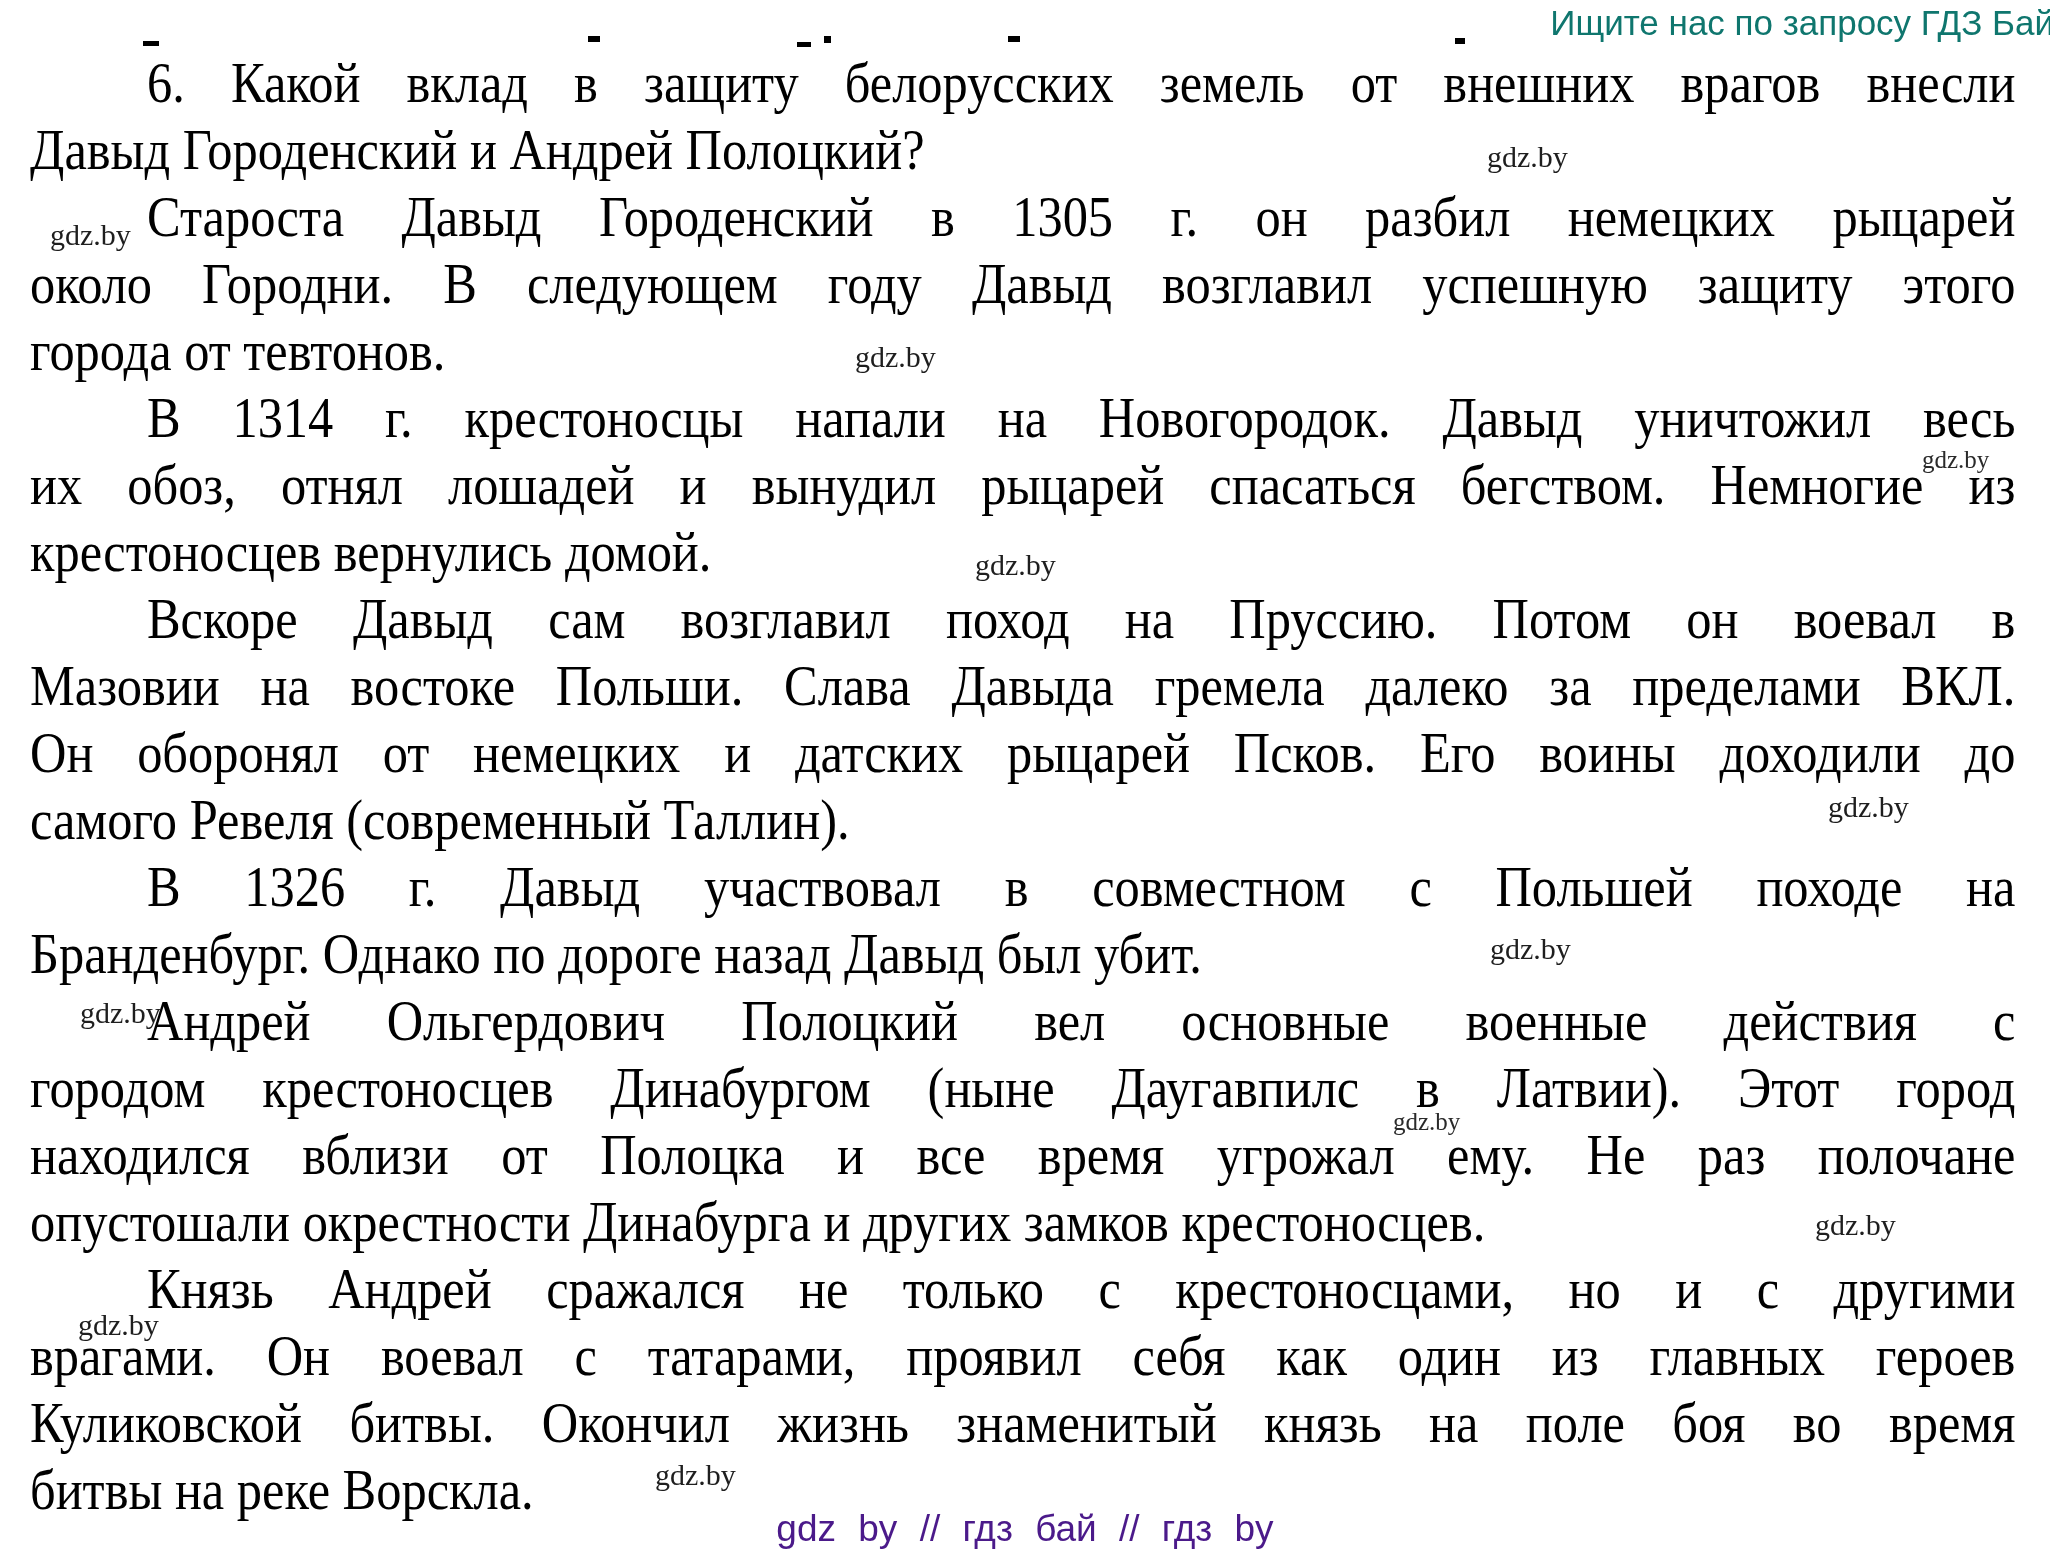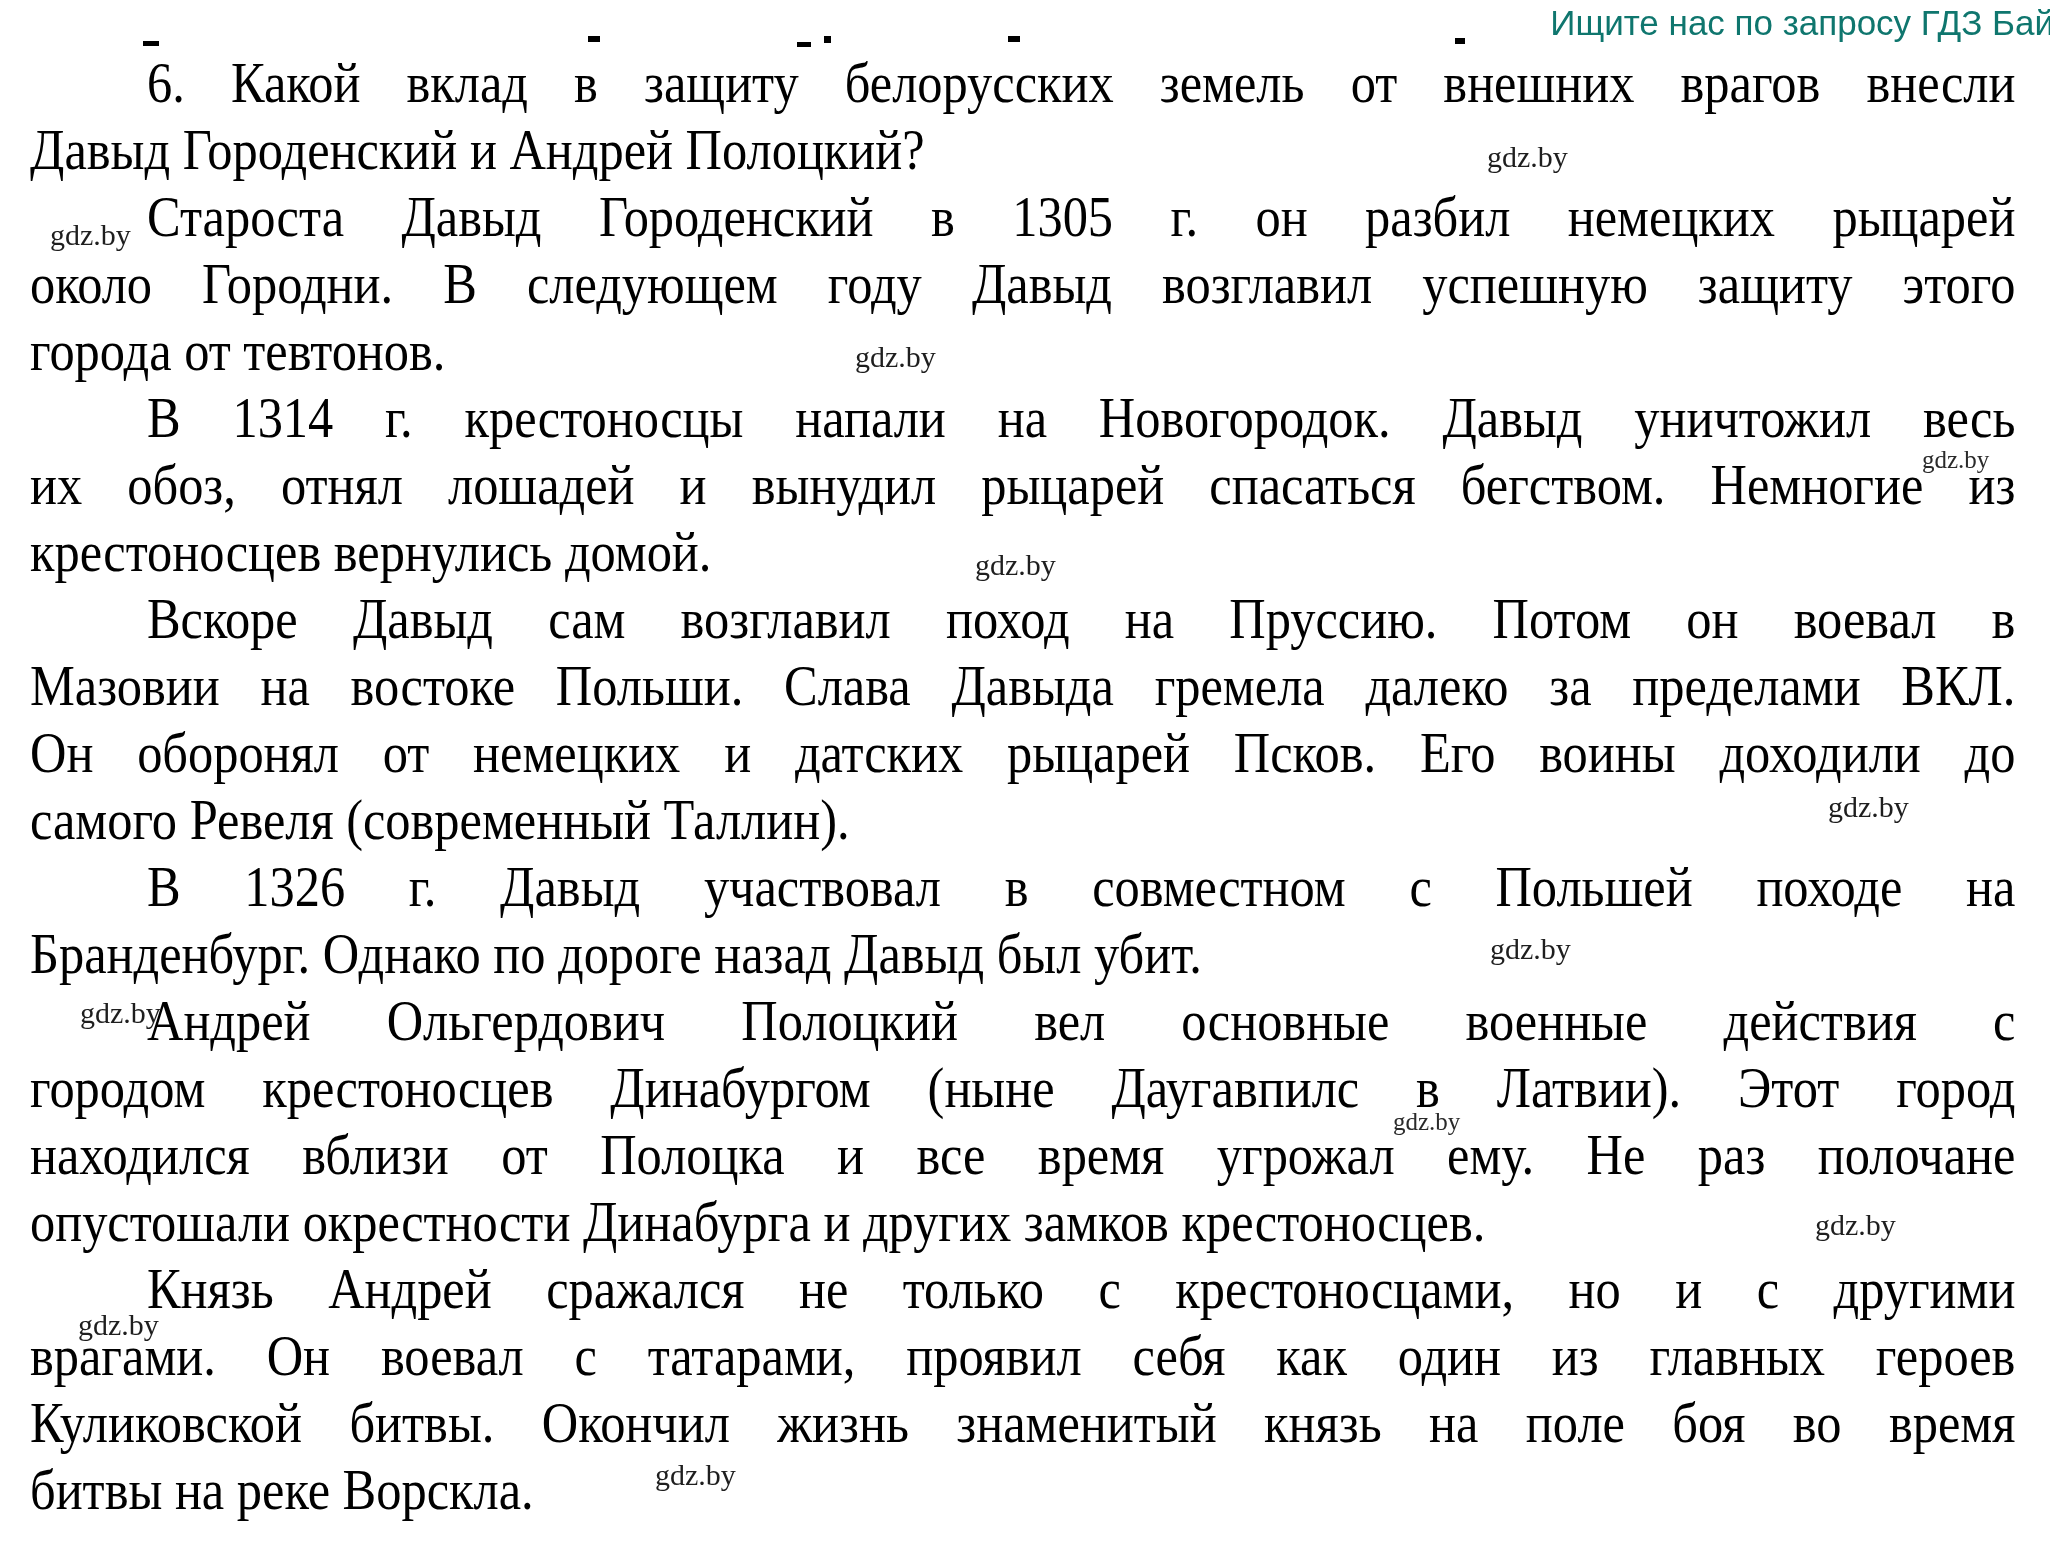--- a/index.html
+++ b/index.html
@@ -114,14 +114,15 @@
   <span class="wm small" style="left:1922px; top:446px;">gdz.by</span>
   <span class="wm" style="left:975px;  top:548px;">gdz.by</span>
   <span class="wm" style="left:1828px; top:790px;">gdz.by</span>
   <span class="wm" style="left:1490px; top:932px;">gdz.by</span>
   <span class="wm" style="left:80px;   top:996px;">gdz.by</span>
   <span class="wm small" style="left:1393px; top:1108px;">gdz.by</span>
   <span class="wm" style="left:1815px; top:1208px;">gdz.by</span>
   <span class="wm" style="left:78px;   top:1308px;">gdz.by</span>
   <span class="wm" style="left:655px;  top:1458px;">gdz.by</span>
 
+  <div class="footer">gdz by // гдз бай // гдз by</div>
 
 </div>
 
 </body></html>

